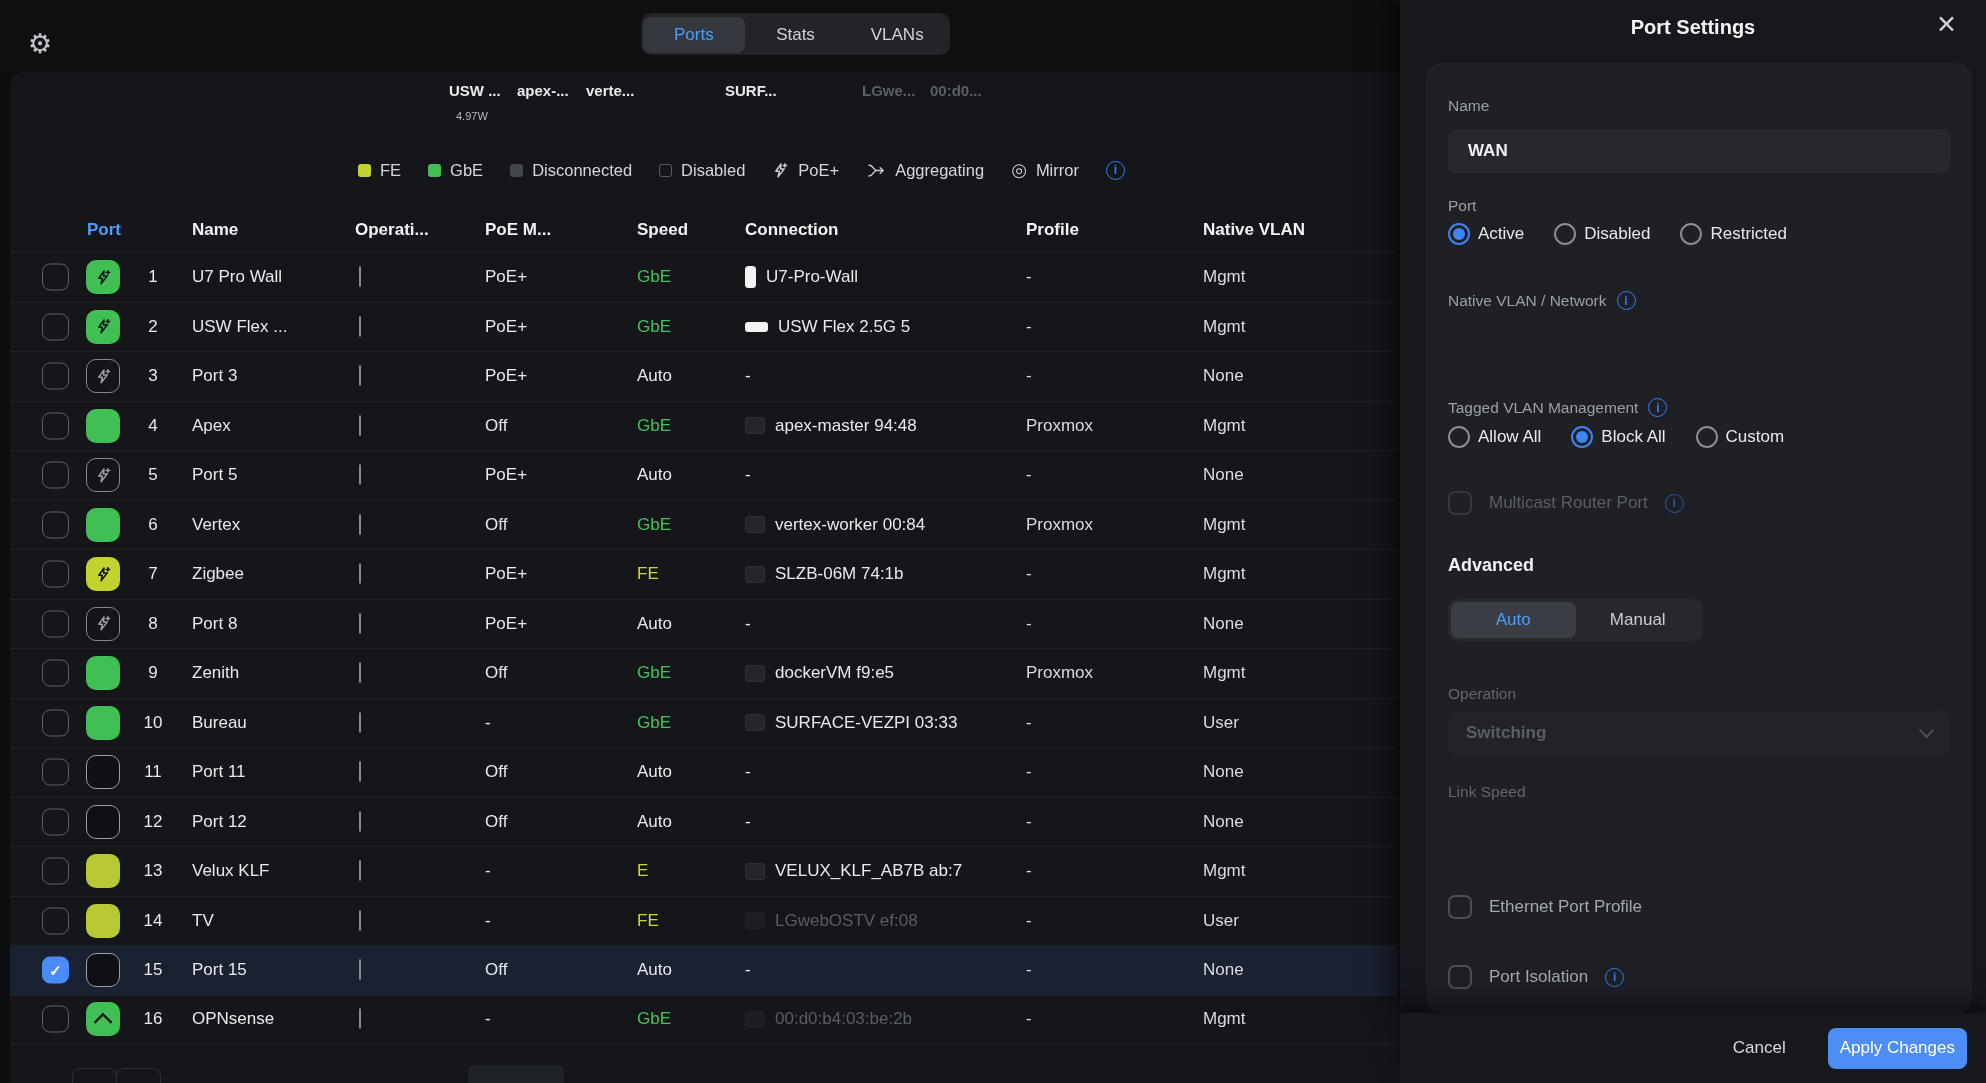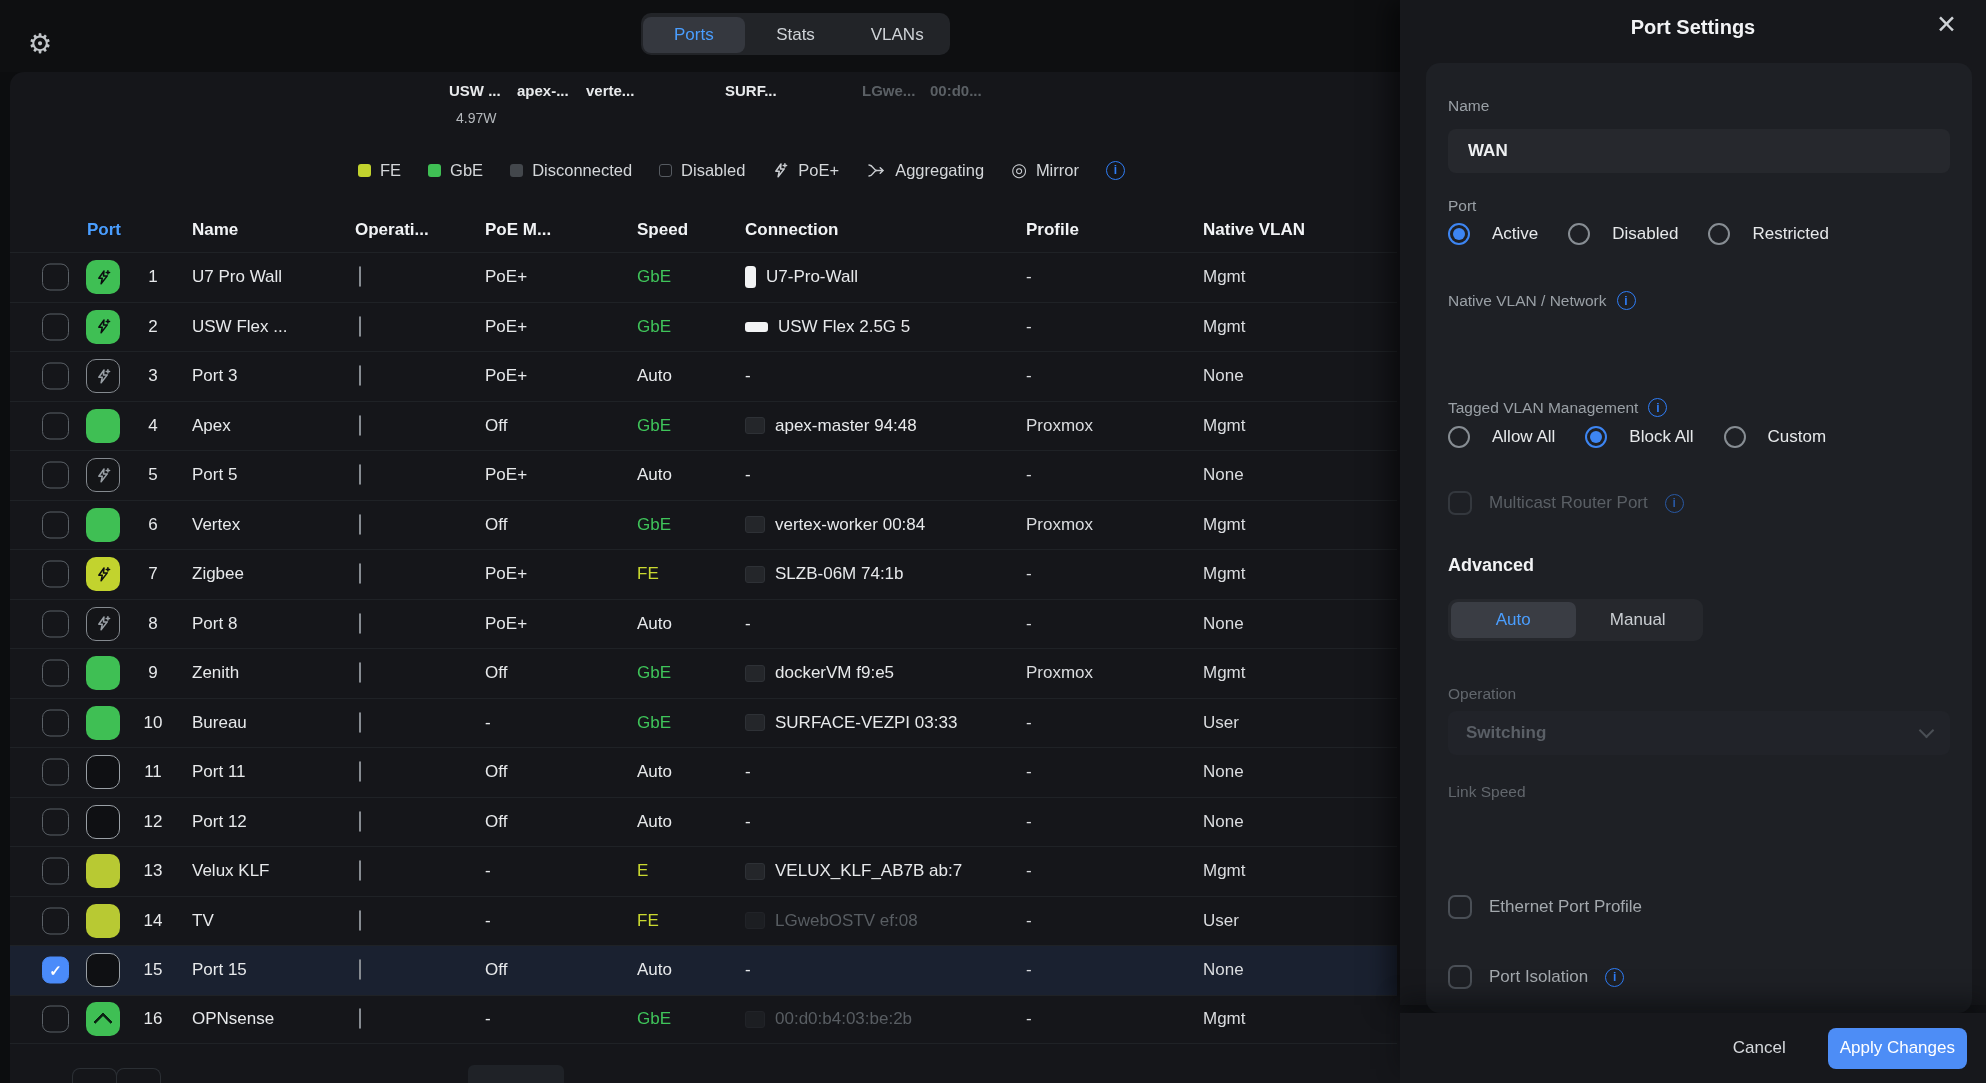--- a/index.html
+++ b/index.html
@@ -16,21 +16,21 @@
        font-size:17px;border-radius:8px;cursor:pointer}
   .tab.active{background:#35383f;color:#4a9eff}
 
   
   .main{position:absolute;left:10px;top:72px;right:0;bottom:0;background:#15161a;
         border-top-left-radius:14px}
 
   .dstrip span{position:absolute;top:10px;font-size:15px;font-weight:700;color:#e8eaec;white-space:nowrap}
   .ds0{left:439px}.ds1{left:507px}.ds2{left:576px}.ds3{left:715px}.ds4{left:852px}.ds5{left:920px}
   .dstrip span.dim{color:#5b6065}
-  .power{position:absolute;left:446px;top:38px;font-size:14px;color:#b4b8bc}
+  .power{position:absolute;left:446px;top:38px;font-size:11px;color:#b4b8bc}
 
   
   .legend{position:absolute;left:348px;top:84px;height:28px;display:flex;align-items:center;gap:27px}
   .litem{display:flex;align-items:center;gap:9px;font-size:16.5px;color:#d4d7da}
   .sw{width:13px;height:13px;border-radius:3px}
   .sw.outline{background:transparent;border:1.5px solid #565b61;box-sizing:border-box}
   .lic{display:inline-flex;align-items:center;color:#c9ccd0}
   .mirror-glyph{font-family:"DejaVu Sans",sans-serif;font-size:18px;line-height:1}
   .info{width:19px;height:19px;border:1.5px solid #2f7df6;border-radius:50%;color:#2f7df6;
         font-size:12px;font-weight:700;display:inline-flex;align-items:center;justify-content:center;
@@ -96,21 +96,21 @@
   .ptitle{position:absolute;left:0;right:0;top:16px;text-align:center;font-size:20px;font-weight:700;color:#f2f3f5}
   .pclose{position:absolute;left:536px;top:12px;font-size:25px;color:#cfd3d7;cursor:pointer;line-height:1}
   .pcard{position:absolute;left:26px;top:63px;width:546px;height:950px;background:#1e2025;
          border-radius:14px;box-sizing:border-box;padding:0 22px;overflow:hidden}
   .plabel{position:absolute;font-size:15.5px;color:#9aa0a6}
   .plabel.withinfo{display:flex;align-items:center;gap:10px}
   .plabel.dim2{color:#62676d}
   .ptext-input{position:absolute;left:22px;right:22px;height:44px;background:#26282d;border-radius:8px;
                display:flex;align-items:center;padding:0 20px;font-size:17px;font-weight:600;color:#eef0f2}
   .radio-row{position:absolute;left:22px;display:flex;align-items:center;gap:30px}
-  .ritem{display:flex;align-items:center;gap:22px;font-size:17px;color:#e6e8ea;cursor:pointer}
+  .ritem{display:flex;align-items:center;gap:8px;font-size:17px;color:#e6e8ea;cursor:pointer}
   .radio{width:22px;height:22px;border-radius:50%;border:2px solid #878d93;box-sizing:border-box;position:relative;flex:none}
   .radio.sel{border-color:#3d85f2}
   .radio.sel::after{content:"";position:absolute;inset:3px;background:#3d85f2;border-radius:50%}
   .sel-box{position:absolute;left:22px;right:22px;height:44px;background:#26282d;border-radius:8px;
            display:flex;align-items:center;padding:0 18px;gap:13px;box-sizing:border-box;cursor:pointer}
   .sel-val{font-size:17px;font-weight:600;color:#eef0f2}
   .chev{width:9px;height:9px;border-right:2px solid #8a9096;border-bottom:2px solid #8a9096;
         transform:rotate(45deg);margin-left:auto;margin-top:-5px;flex:none}
   .sel-box.dimmed{background:#212329;cursor:default}
   .sel-box.dimmed .sel-val{color:#5a5f66;font-weight:700}

